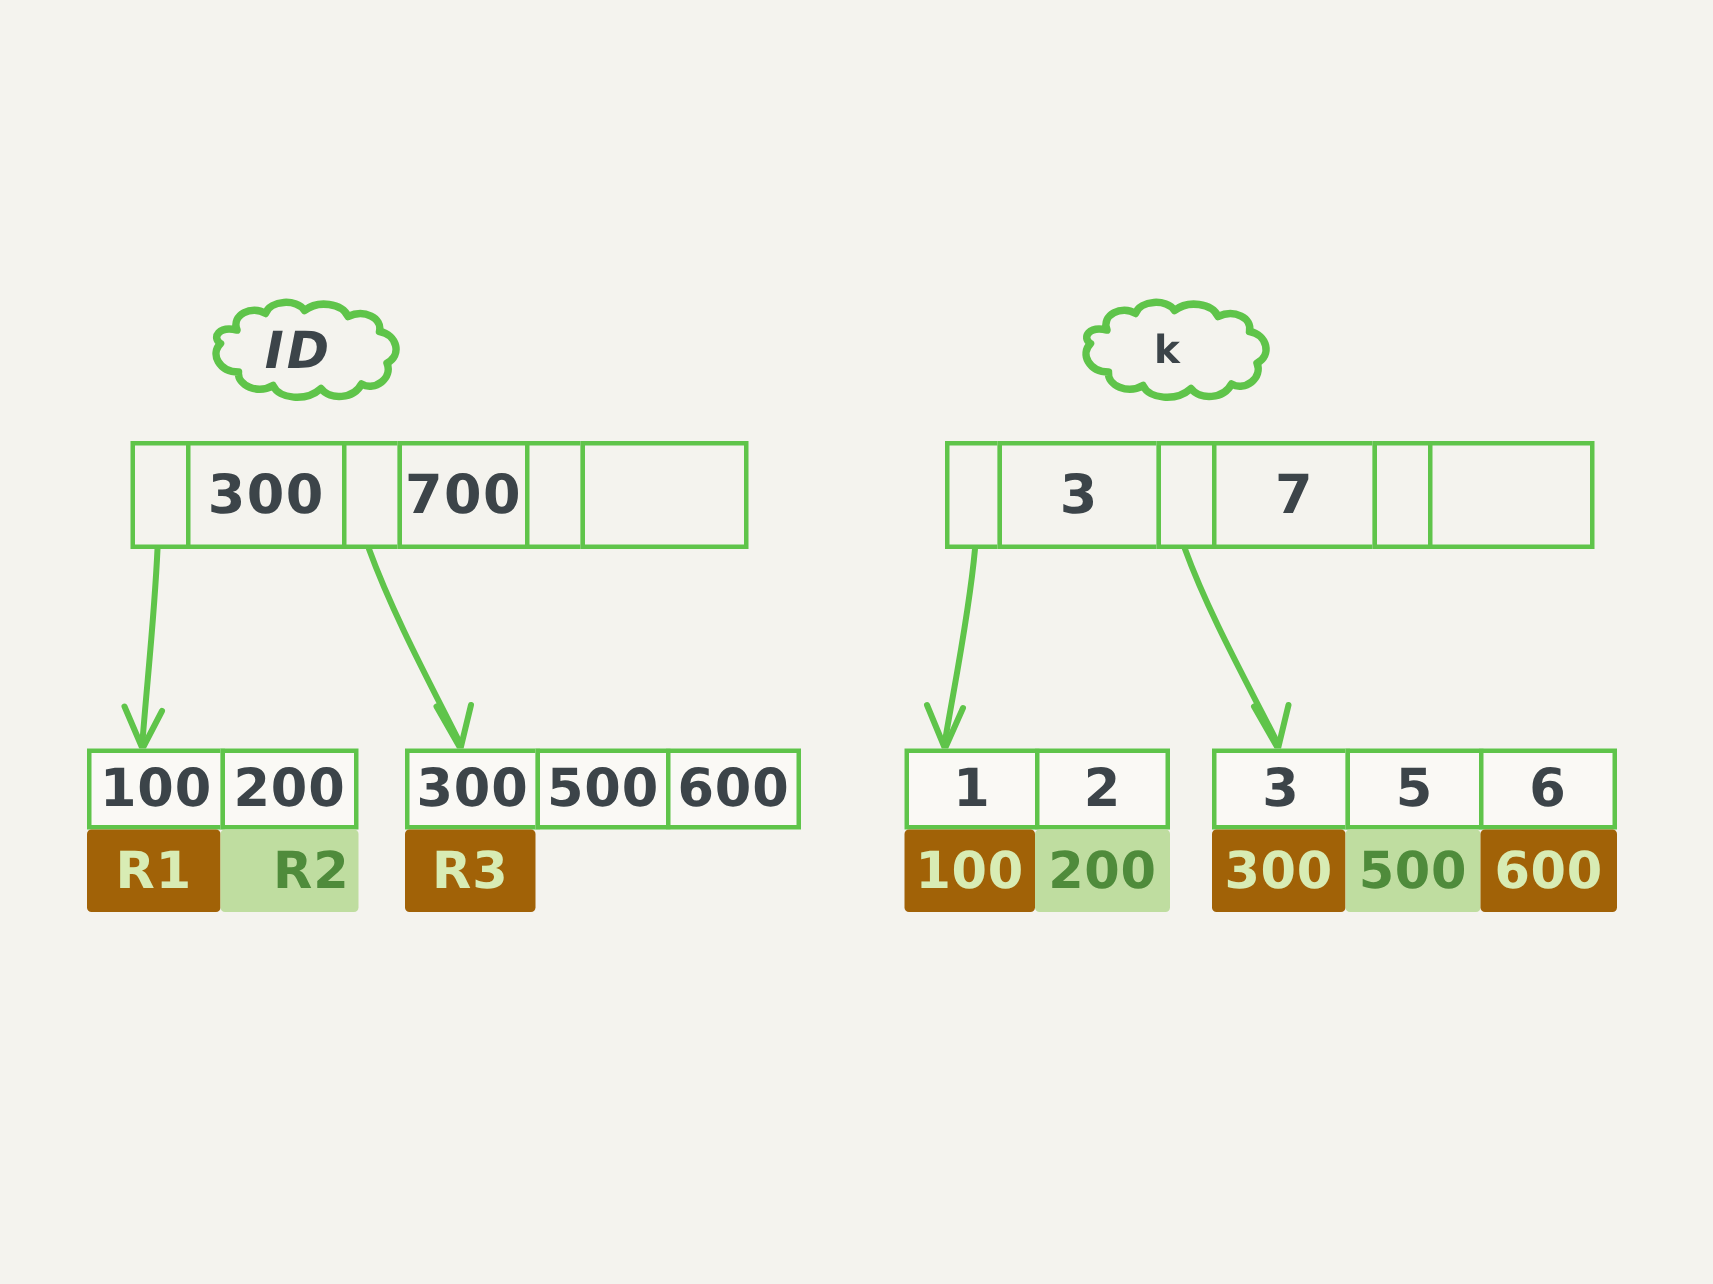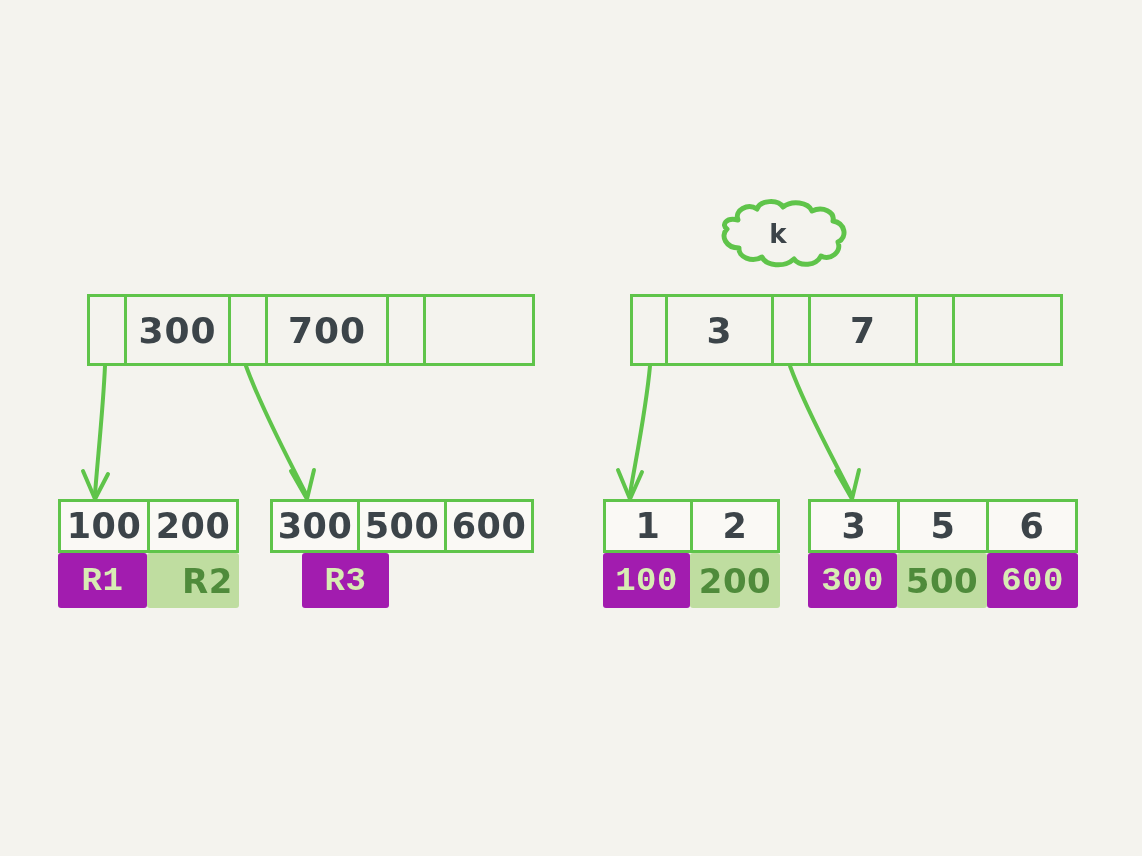--- a/index.html
+++ b/index.html
@@ -79,21 +79,21 @@
     box-sizing: border-box;
     display: flex;
     align-items: center;
     justify-content: center;
     font-family: "DejaVu Sans", sans-serif;
     font-size: 34px;
     font-weight: 600;
     letter-spacing: 0.5px;
     border-radius: 3px;
   }
-  .pcell.dark  { background: #a21caf; color: #d8ecb4; font-family: Liberation Mono, monospace; }
+  .pcell.dark  { background: #a16207; color: #d8ecb4; }
   .pcell.light { background: #bfdda0; color: #4f8b3b; }
 
   
   .cloud {
     position: absolute;
   }
   .cloud svg { display: block; }
   .cloud-text {
     position: absolute;
     left: 0; top: 0;
@@ -125,38 +125,49 @@
       <path d="M291,471 L307,499 L314,470"></path>
 
       <path d="M650,366 C646,410 636,458 630,494"></path>
       <path d="M618,470 L630,499 L642,472"></path>
 
       <path d="M790,366 C806,410 833,458 851,494"></path>
       <path d="M836,471 L852,499 L859,470"></path>
     </g>
   </svg>
 
+  <div class="cloud cloud-id" style="left:128px; top:198px; width:142px; height:72px;">
+    <svg width="142" height="72" viewBox="0 0 142 72" xmlns="http://www.w3.org/2000/svg">
+      <path fill="none" stroke="#5fc44a" stroke-width="5" stroke-linecap="round" stroke-linejoin="round" d="M30,22 C26,12 40,5 49,11 C52,2 70,1 75,9
+               C84,2 100,4 104,13 C115,8 127,14 125,23
+               C137,25 140,39 130,44 C134,54 122,63 113,58
+               C108,68 92,69 86,61 C76,70 58,68 54,59
+               C44,65 30,59 31,50 C18,50 12,38 19,31
+               C13,27 18,19 30,22 Z"></path>
+    </svg>
+    <div class="cloud-text">ID</div>
+  </div>
 
   <div class="cloud cloud-k" style="left:708px; top:198px; width:142px; height:72px;">
     <svg width="142" height="72" viewBox="0 0 142 72" xmlns="http://www.w3.org/2000/svg">
       <path fill="none" stroke="#5fc44a" stroke-width="5" stroke-linecap="round" stroke-linejoin="round" d="M30,22 C26,12 40,5 49,11 C52,2 70,1 75,9
                C84,2 100,4 104,13 C115,8 127,14 125,23
                C137,25 140,39 130,44 C134,54 122,63 113,58
                C108,68 92,69 86,61 C76,70 58,68 54,59
                C44,65 30,59 31,50 C18,50 12,38 19,31
                C13,27 18,19 30,22 Z"></path>
     </svg>
     <div class="cloud-text">k</div>
   </div>
 
   <div class="inode" style="left:87px; top:294px; height:72px;">
     <div class="icell ptr" style="width:40px;  height:72px;"></div>
     <div class="icell key" style="width:107px; height:72px;">300</div>
     <div class="icell ptr" style="width:40px;  height:72px;"></div>
-    <div class="icell key" style="width:124px; height:72px;">700</div>
+    <div class="icell key" style="width:88px; height:72px;">700</div>
     <div class="icell ptr" style="width:40px;  height:72px;"></div>
     <div class="icell empty" style="width:112px; height:72px;"></div>
   </div>
 
   <div class="inode" style="left:630px; top:294px; height:72px;">
     <div class="icell ptr" style="width:38px;  height:72px;"></div>
     <div class="icell key" style="width:109px; height:72px;">3</div>
     <div class="icell ptr" style="width:40px;  height:72px;"></div>
     <div class="icell key" style="width:110px; height:72px;">7</div>
     <div class="icell ptr" style="width:40px;  height:72px;"></div>
@@ -174,21 +185,21 @@
     </div>
   </div>
 
   <div class="leaf" style="left:270px; top:499px;">
     <div class="leaf-top">
       <div class="lcell" style="width:90px; height:54px;">300</div>
       <div class="lcell" style="width:90px; height:54px;">500</div>
       <div class="lcell" style="width:90px; height:54px;">600</div>
     </div>
     <div class="leaf-bot">
-      <div class="pcell dark" style="width:87px; height:55px;margin-left:32px;">R3</div>
+      <div class="pcell dark" style="width:87px; height:55px;">R3</div>
     </div>
   </div>
 
   <div class="leaf" style="left:603px; top:499px;">
     <div class="leaf-top">
       <div class="lcell" style="width:90px; height:54px;">1</div>
       <div class="lcell" style="width:90px; height:54px;">2</div>
     </div>
     <div class="leaf-bot">
       <div class="pcell dark" style="width:87px; height:55px;">100</div>

